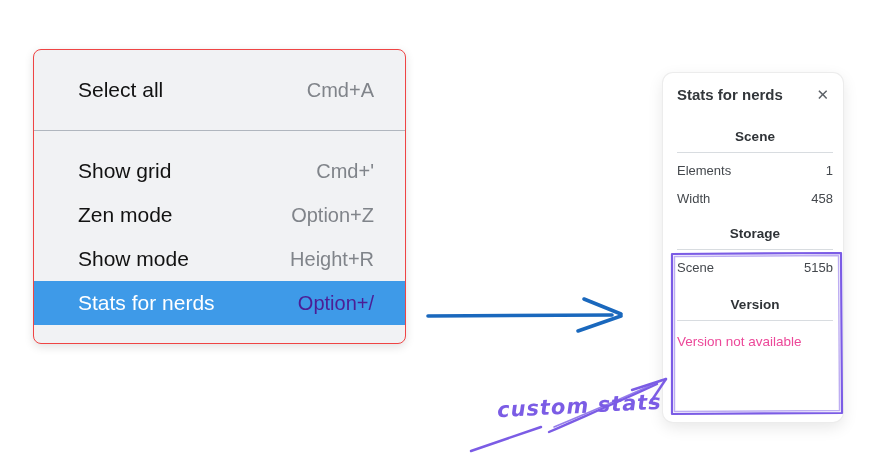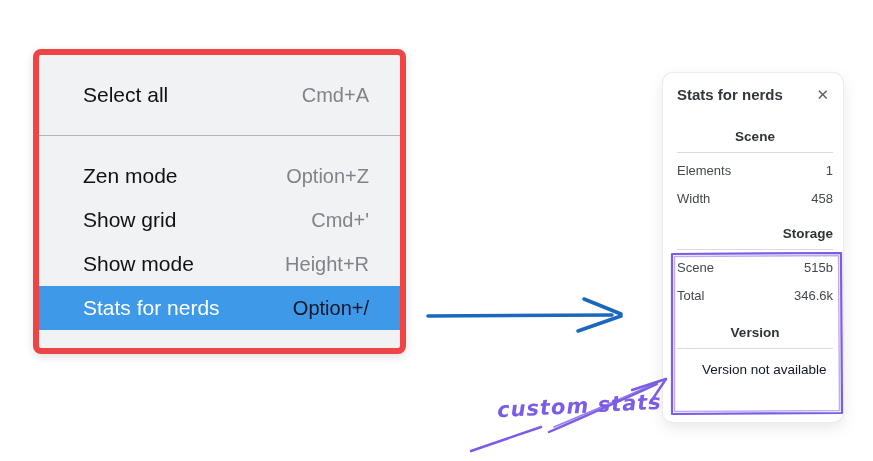--- a/index.html
+++ b/index.html
@@ -6,64 +6,64 @@
   html,body { background:#ffffff; }
   body { font-family:"Liberation Sans", sans-serif; }
   .canvas {
     position:relative; width:873px; height:461px; background:#ffffff; overflow:hidden;
   }
 
   
   .context-menu {
     position:absolute; left:33px; top:49px; width:373px;
     background:#f1f2f4;
-    border:6px solid #ef4444;
+    border:1px solid #ef4444;
     border-radius:8px;
     box-shadow:0 3px 10px rgba(0,0,0,0.12);
     overflow:hidden;
   }
   .menu-group { padding:18px 0; }
   .menu-item {
     height:44px; display:flex; align-items:center; justify-content:space-between;
     padding:0 31px 0 44px; cursor:default;
   }
   .mi-label { font-size:21px; color:#121212; }
   .mi-shortcut { font-size:20px; color:#80848a; }
   .menu-item.highlighted { background:#3e9ae8; }
   .menu-item.highlighted .mi-label { color:#ffffff; }
-  .menu-item.highlighted .mi-shortcut { color:#0f172a; }
+  .menu-item.highlighted .mi-shortcut { color:#4c1d95; }
   .menu-divider { height:1px; background:#b0b6be; }
 
   
   .stats-panel {
     position:absolute; left:663px; top:73px; width:180px; height:349px;
     background:#ffffff; border-radius:10px;
     box-shadow:0 0 0 1px #ececec, 0 5px 16px rgba(0,0,0,0.10);
     padding:12px 10px 10px 14px;
     color:#3a3d41;
   }
   .panel-header { display:flex; align-items:center; justify-content:space-between; }
   .panel-title { font-size:15px; font-weight:700; color:#33373b; }
   .panel-close {
     font-size:15px; color:#5c6167; background:none; border:none; cursor:pointer;
     line-height:1; padding:2px; margin-right:2px;
   }
   .section-heading {
     text-align:center; font-weight:700; font-size:13.5px; color:#2f3337;
   }
   .sh-scene { margin-top:25px; }
-  .sh-storage { margin-top:14px;text-align:right; }
+  .sh-storage { margin-top:14px; }
   .sh-version { margin-top:16px; }
   .section-rule { border:none; border-top:1px solid #d8dce0; margin:8px 0 3px 0; }
   .stat-row {
     display:flex; justify-content:space-between; align-items:center;
     height:28px; font-size:13px; color:#44484d;
   }
   .stat-value { text-align:right; }
-  .version-note { font-size:13.5px; color:#0f172a; margin-top:13px;padding-left:25px; }
+  .version-note { font-size:13.5px; color:#ec4899; margin-top:13px; }
 
   
   .overlay {
     position:absolute; left:0; top:0; width:873px; height:461px;
     pointer-events:none; z-index:20;
   }
 
   
   .annotation-text {
     position:absolute; left:497px; top:394px; z-index:21;
@@ -83,26 +83,26 @@
   <div class="context-menu">
     <div class="menu-group">
       <div class="menu-item">
         <span class="mi-label">Select all</span>
         <span class="mi-shortcut">Cmd+A</span>
       </div>
     </div>
     <div class="menu-divider"></div>
     <div class="menu-group">
       <div class="menu-item">
+        <span class="mi-label">Show grid</span>
+        <span class="mi-shortcut">Cmd+'</span>
+      </div>
+      <div class="menu-item">
         <span class="mi-label">Zen mode</span>
         <span class="mi-shortcut">Option+Z</span>
-      </div>
-      <div class="menu-item">
-        <span class="mi-label">Show grid</span>
-        <span class="mi-shortcut">Cmd+'</span>
       </div>
       <div class="menu-item">
         <span class="mi-label">Show mode</span>
         <span class="mi-shortcut">Height+R</span>
       </div>
       <div class="menu-item highlighted">
         <span class="mi-label">Stats for nerds</span>
         <span class="mi-shortcut">Option+/</span>
       </div>
     </div>
@@ -124,24 +124,20 @@
       <span class="stat-label">Width</span>
       <span class="stat-value">458</span>
     </div>
 
     <div class="section-heading sh-storage">Storage</div>
     <hr class="section-rule">
     <div class="stat-row">
       <span class="stat-label">Scene</span>
       <span class="stat-value">515b</span>
     </div>
-    <div class="stat-row">
-      <span class="stat-label">Total</span>
-      <span class="stat-value">346.6k</span>
-    </div>
 
     <div class="section-heading sh-version">Version</div>
     <hr class="section-rule">
     <div class="version-note">Version not available</div>
   </div>
 
   <svg class="overlay" viewBox="0 0 873 461">
 
     <g stroke="#1a68bd" stroke-width="3.6" fill="none" stroke-linecap="round">
       <path d="M428 316 L612 315"></path>

